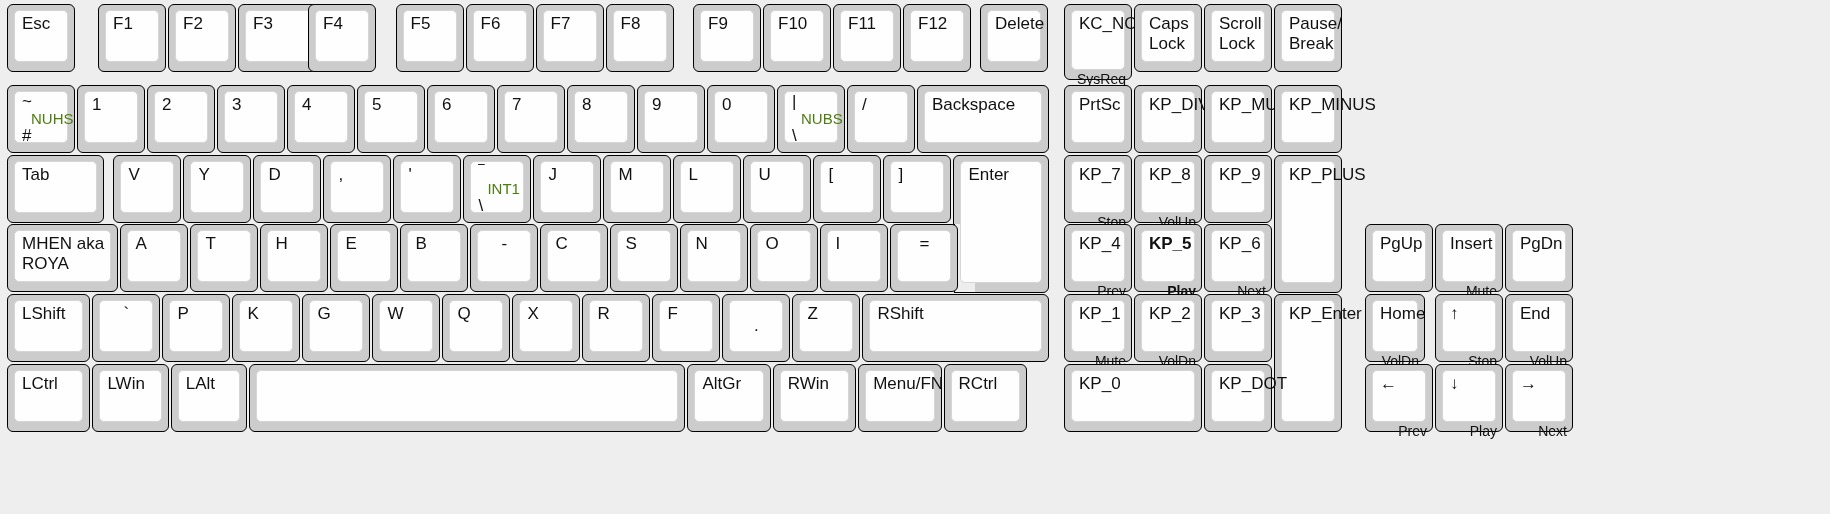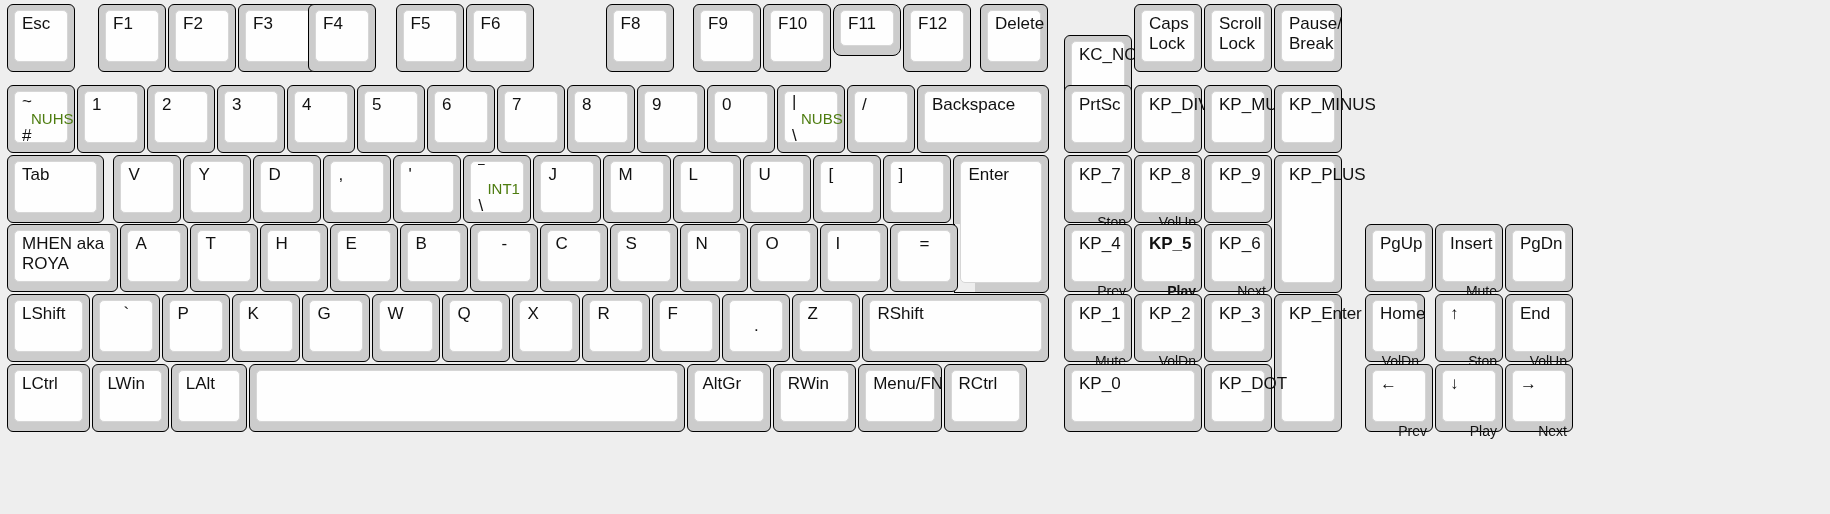--- a/index.html
+++ b/index.html
@@ -152,51 +152,56 @@
     <div class="key" style="left: 395.5px; top: 3.5px; width: 68px; height: 68px;">
       <div class="cap">
         <span class="legend">F5</span>
       </div>
     </div>
     <div class="key" style="left: 465.5px; top: 3.5px; width: 68px; height: 68px;">
       <div class="cap">
         <span class="legend">F6</span>
       </div>
     </div>
+    <div class="key" style="left: 535.5px; top: 3.5px; width: 68px; height: 68px;">
+      <div class="cap">
+        <span class="legend">F7</span>
+      </div>
+    </div>
     <div class="key" style="left: 605.5px; top: 3.5px; width: 68px; height: 68px;">
       <div class="cap">
         <span class="legend">F8</span>
       </div>
     </div>
     <div class="key" style="left: 693px; top: 3.5px; width: 68px; height: 68px;">
       <div class="cap">
         <span class="legend">F9</span>
       </div>
     </div>
     <div class="key" style="left: 763px; top: 3.5px; width: 68px; height: 68px;">
       <div class="cap">
         <span class="legend">F10</span>
       </div>
     </div>
-    <div class="key" style="left: 833px; top: 3.5px; width: 68px; height: 52px; border-radius: 8px;">
+    <div class="key" style="left: 833px; top: 3.5px; width: 68px; height: 68px;">
       <div class="cap">
         <span class="legend">F11</span>
       </div>
     </div>
     <div class="key" style="left: 903px; top: 3.5px; width: 68px; height: 68px;">
       <div class="cap">
         <span class="legend">F12</span>
       </div>
     </div>
     <div class="key" style="left: 980px; top: 3.5px; width: 68px; height: 68px;">
       <div class="cap">
         <span class="legend">Delete</span>
       </div>
     </div>
-    <div class="key" style="left: 1064px; top: 3.5px; width: 68px; height: 76px; margin-top: 31px;">
+    <div class="key" style="left: 1064px; top: 3.5px; width: 68px; height: 76px;">
       <div class="cap">
         <span class="legend">KC_NO</span>
       </div>
       <span class="sublegend">SysReq</span>
     </div>
     <div class="key" style="left: 1134px; top: 3.5px; width: 68px; height: 68px;">
       <div class="cap">
         <span class="legend">Caps
 Lock</span>
       </div>

